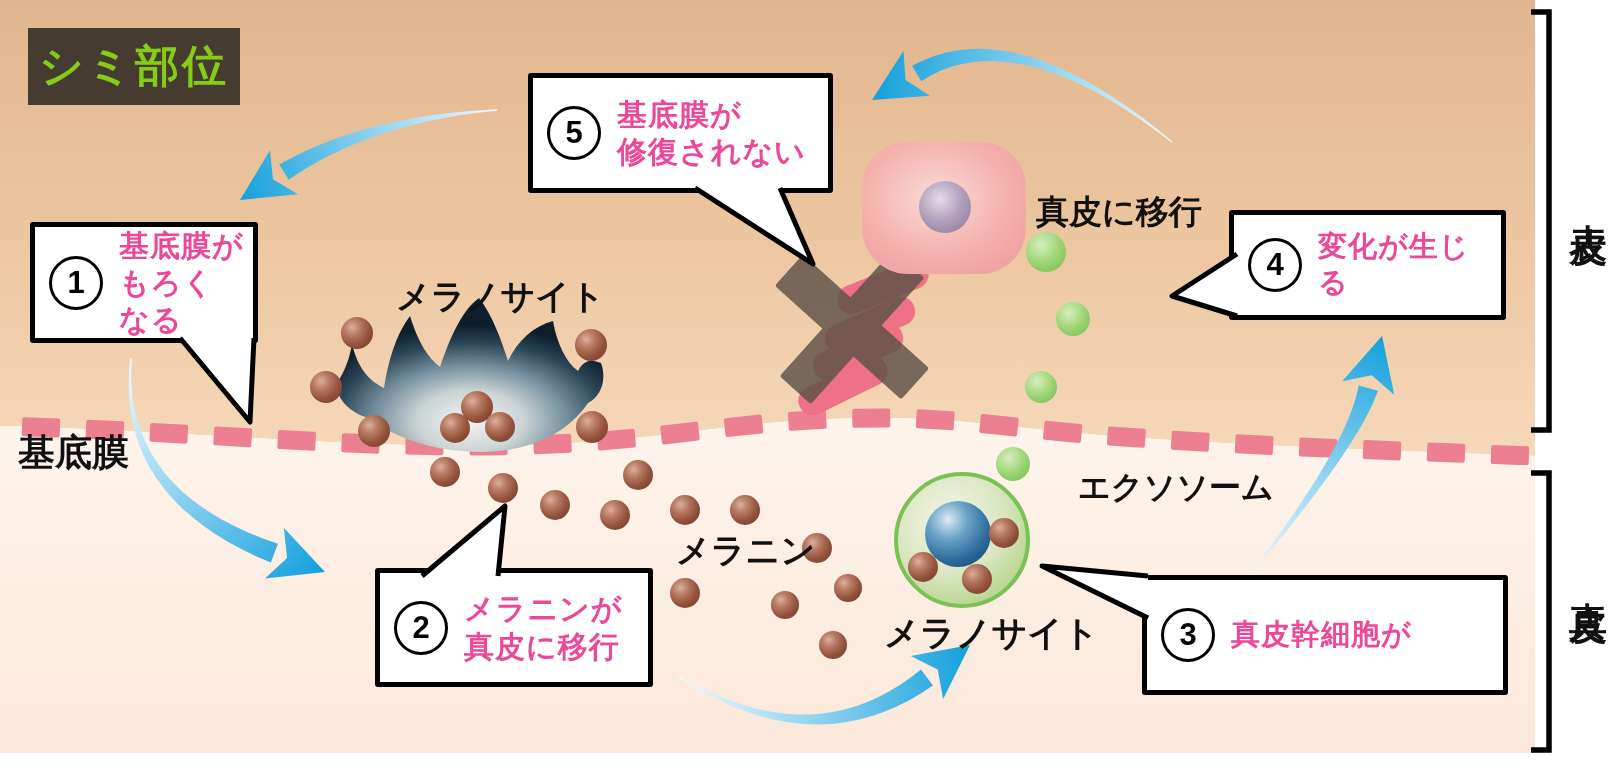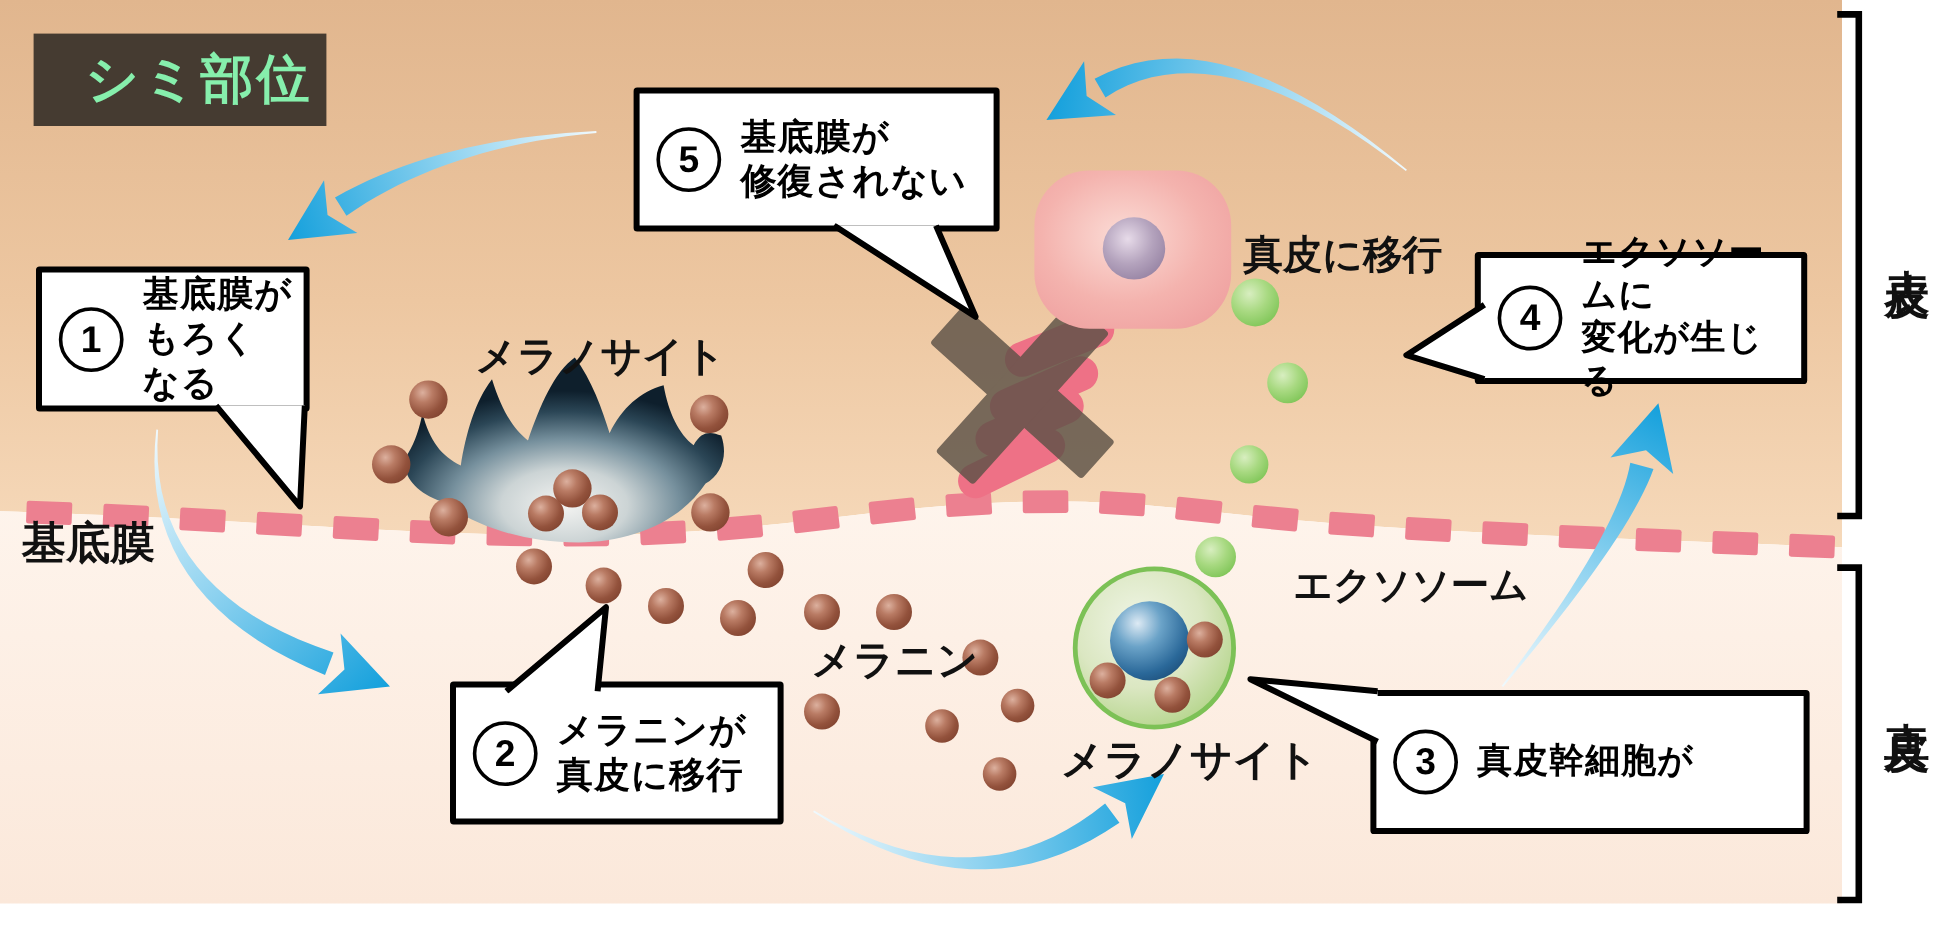--- a/index.html
+++ b/index.html
@@ -1,27 +1,27 @@
 <!DOCTYPE html>
 <html><head>
 <meta charset="utf-8">
 <style>
   html,body{margin:0;padding:0;background:#fff;}
   #stage{position:relative;width:1614px;height:772px;background:#fff;overflow:hidden;
          font-family:"Liberation Sans","DejaVu Sans",sans-serif;}
   #diagram-svg{position:absolute;left:0;top:0;z-index:1;}
   .label{position:absolute;font-weight:bold;color:#111;white-space:nowrap;z-index:3;}
   .title-badge{position:absolute;left:28px;top:28px;width:212px;height:77px;background:#453b31;
-        color:#86efac;font-size:44px;font-weight:bold;display:flex;align-items:center;justify-content:center;
-        letter-spacing:3px;z-index:3;padding-left:32px;}
+        color:#84cc16;font-size:44px;font-weight:bold;display:flex;align-items:center;justify-content:center;
+        letter-spacing:3px;z-index:3;}
   .callout{position:absolute;background:#fff;border:5px solid #000;border-radius:3px;display:flex;
         align-items:center;z-index:3;box-sizing:border-box;padding:0 8px 0 14px;}
   .num{border:3px solid #000;border-radius:50%;width:48px;height:48px;display:flex;align-items:center;
         justify-content:center;font-weight:bold;font-size:31px;flex:0 0 auto;color:#000;}
-  .ctext{font-weight:bold;line-height:1.24;letter-spacing:1px;color:#000000;margin-left:16px;}
+  .ctext{font-weight:bold;line-height:1.24;letter-spacing:1px;color:#ec4899;margin-left:16px;}
   .tail{position:absolute;z-index:4;}
   .c1{left:30px;top:222px;width:228px;height:121px;} .c1 .ctext{font-size:30px;}
   .c2{left:375px;top:568px;width:278px;height:119px;} .c2 .ctext{font-size:30px;}
   .c3{left:1142px;top:575px;width:366px;height:120px;} .c3 .ctext{font-size:29px;}
   .c4{left:1229px;top:210px;width:277px;height:110px;} .c4 .ctext{font-size:29px;}
   .c5{left:528px;top:73px;width:305px;height:120px;} .c5 .ctext{font-size:30px;}
   .lbl-melanocyte{left:396px;top:274px;font-size:34px;}
   .lbl-basement{left:18px;top:428px;font-size:37px;}
   .lbl-epicell{left:1036px;top:190px;font-size:33px;}
   .lbl-melanin{left:676px;top:528px;font-size:34px;}
@@ -264,21 +264,20 @@
       <div>真皮幹細胞が</div>
     </div>
   </div>
   <svg class="tail" style="left:1036px;top:556px" width="114" height="70">
     <path d="M112,20 L6,10 L112,62" fill="#fff" stroke="#000" stroke-width="5" stroke-linejoin="round"></path>
   </svg>
 
   <div class="callout c4">
     <div class="num">4</div>
     <div class="ctext">
-      <div>エクソソームに</div>
         <div>変化が生じる</div>
     </div>
   </div>
   <svg class="tail" style="left:1164px;top:240px" width="75" height="95">
     <path d="M73,14 L8,56 L73,76" fill="#fff" stroke="#000" stroke-width="5" stroke-linejoin="round"></path>
   </svg>
 
   <div class="callout c5">
     <div class="num">5</div>
     <div class="ctext">

